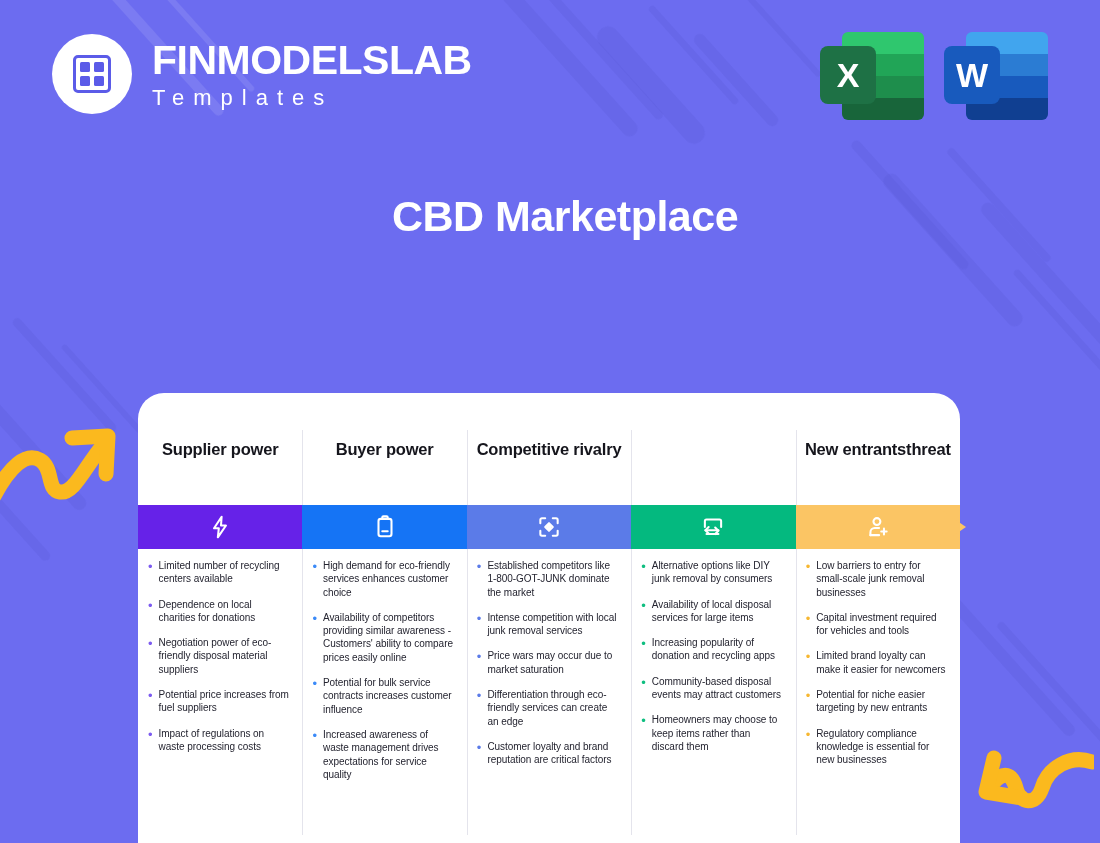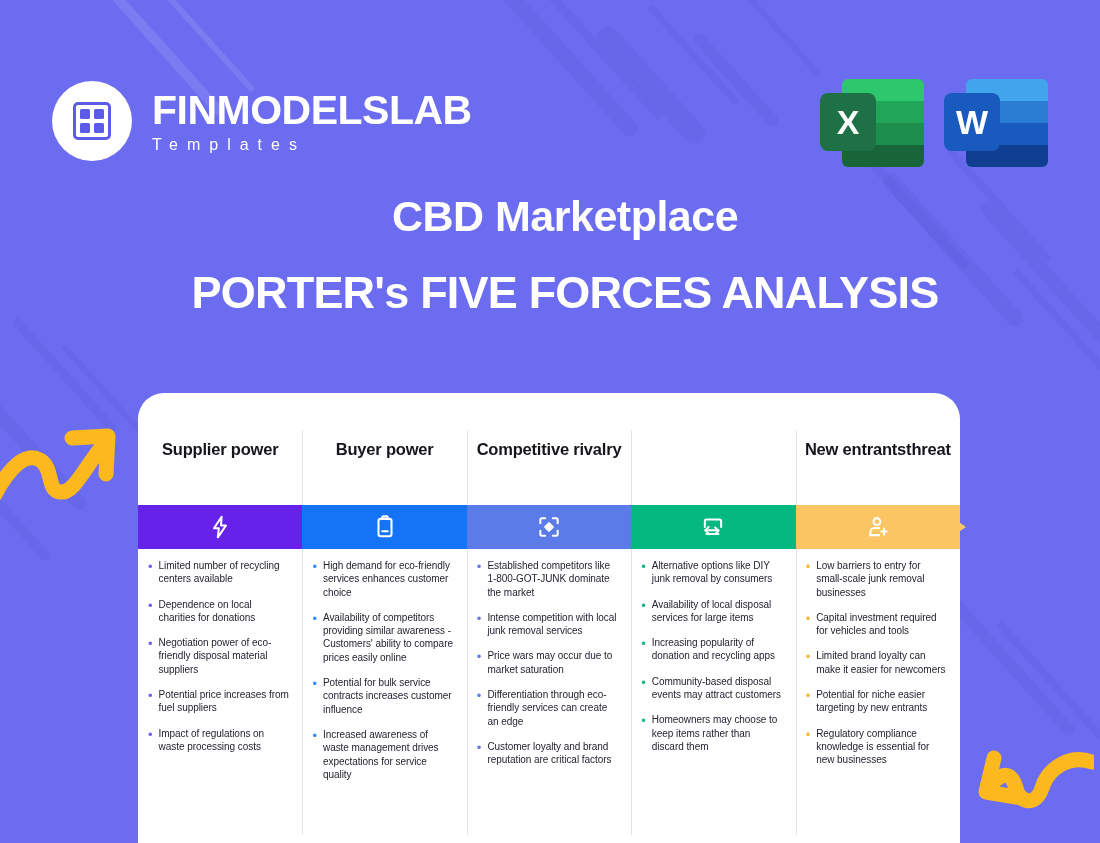--- a/index.html
+++ b/index.html
@@ -32,21 +32,20 @@
   }
   .brush.dark {
     background: rgba(90,90,215,0.28);
   }
 
   
   #header {
     position: absolute;
     top: 0; left: 0; right: 0;
     height: 150px;
-    margin-top: 47px;
   }
 
   #logo-block {
     position: absolute;
     left: 52px;
     top: 34px;
     display: flex;
     align-items: center;
     gap: 20px;
   }
@@ -78,21 +77,21 @@
     color: #fff;
     font-size: 41px;
     font-weight: 900;
     letter-spacing: -0.5px;
     line-height: 1;
     position: relative;
     white-space: nowrap;
   }
   #brand-sub {
     color: #fff;
-    font-size: 16px;
+    font-size: 22px;
     font-weight: 400;
     letter-spacing: 9px;
     margin-top: 6px;
     line-height: 1;
   }
 
   
   #office-icons {
     position: absolute;
     right: 52px;
@@ -323,21 +322,20 @@
       <div class="oi-badge" style="background:#185ABD">
         <span>W</span>
       </div>
     </div>
 
   </div>
 </div>
 
 <div id="title-area">
   <div id="title-main">CBD Marketplace</div>
-  <div id="title-sub">PORTER's FIVE FORCES ANALYSIS</div>
 </div>
 
 <div class="deco-arrow" id="arrow-left">
   <svg width="130" height="110" viewBox="0 0 130 110" fill="none">
     <path d="M2 92 C18 62, 34 48, 48 56 C62 64, 54 86, 68 88 C82 90, 92 64, 112 40" stroke="#FBB91E" stroke-width="15" stroke-linecap="round" fill="none"></path>
     <path d="M80 34 L116 32 L114 70" stroke="#FBB91E" stroke-width="15" stroke-linecap="round" stroke-linejoin="round" fill="none"></path>
   </svg>
 </div>
 
 <div class="deco-arrow" id="arrow-right">

